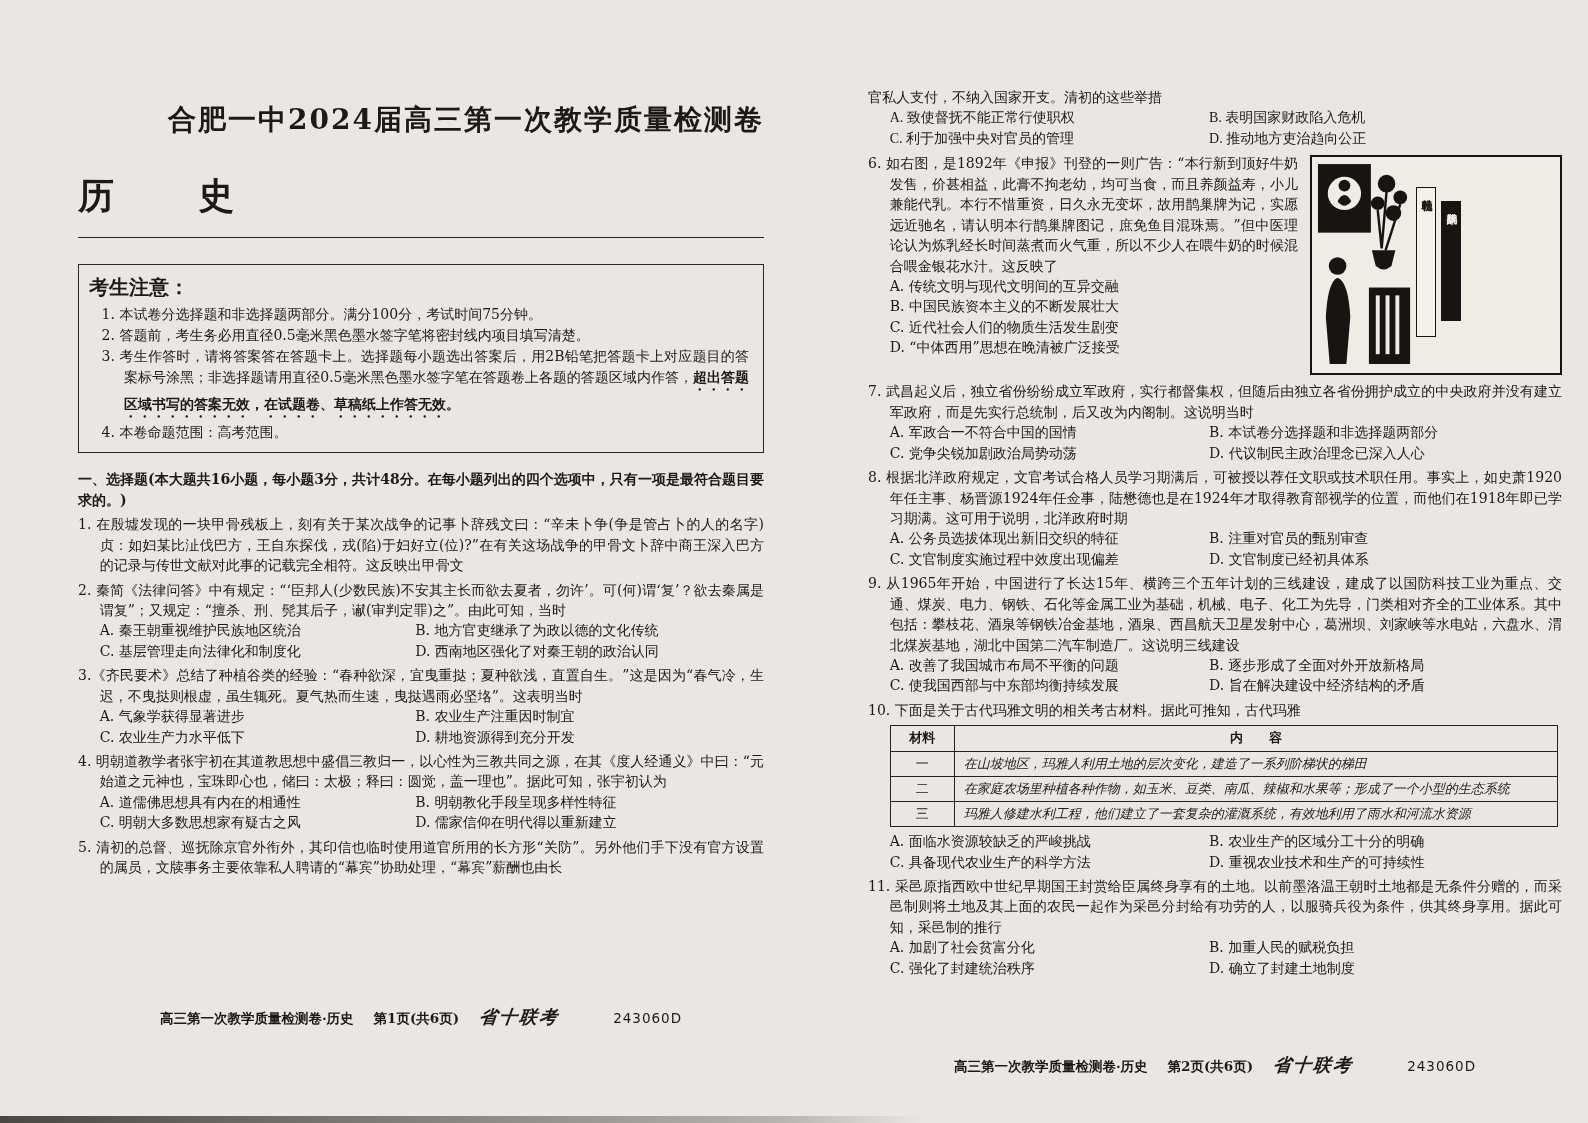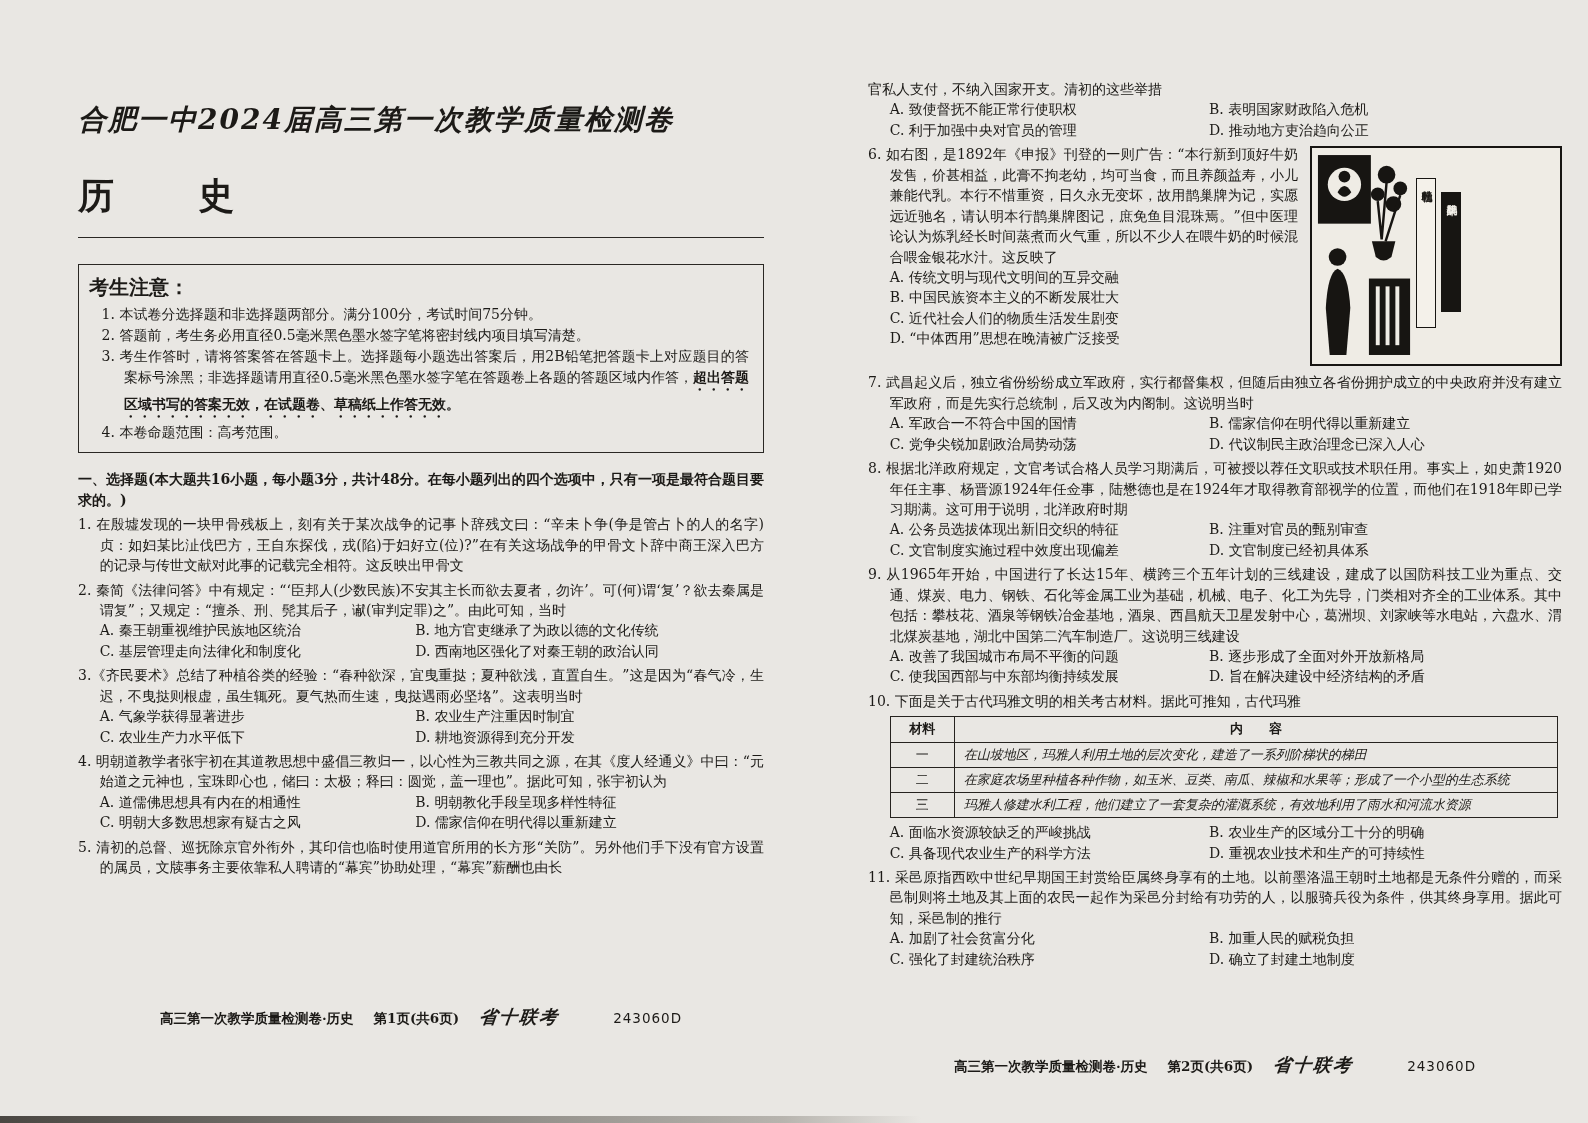--- a/index.html
+++ b/index.html
@@ -9,36 +9,36 @@
     background:#e9e7e3;
     font-family:"DejaVu Serif", serif;
     color:#1c1a17;
   }
   .scan-edge { position:absolute; bottom:0; left:0; width:58%; height:7px;
     background:linear-gradient(to right,#4a4742,#b7b4ae 85%,rgba(185,182,177,0)); }
   .page { position:absolute; font-size:14px; line-height:1.46; text-align:justify; }
   .page-left  { left:78px;  top:86px;  width:686px; height:944px; }
   .page-right { left:868px; top:78px;  width:694px; height:1000px; }
 
-  .doc-title { text-align:left; font-size:28px; font-weight:bold; letter-spacing:2px; margin-top:14px;font-style:italic; }
+  .doc-title { text-align:right; font-size:28px; font-weight:bold; letter-spacing:2px; margin-top:14px; }
   .subject   { font-size:36px; font-weight:bold; margin-top:28px; letter-spacing:4px; }
   .divider   { border:none; border-top:1.6px solid #2a2824; margin-top:16px; }
 
   .notice-box { border:1.6px solid #2a2824; margin-top:26px; padding:8px 14px 10px 10px; }
   .notice-title { font-weight:bold; font-size:20px; }
   .notice-item { padding-left:2.5em; text-indent:-1.6em; margin-top:1px; }
   .em-dots { font-weight:bold;
     -webkit-text-emphasis:filled dot; -webkit-text-emphasis-position:under;
     text-emphasis:filled dot; text-emphasis-position:under right; }
 
   .section-heading { font-weight:bold; margin-top:16px; padding-left:0; }
 
   .question { margin-top:4px; clear:both; }
   .stem { padding-left:1.55em; text-indent:-1.55em; }
-  .cont { margin-top:1px; }
+  .cont { margin-top:10px;font-family:Liberation Serif, serif; }
   .opts { display:grid; grid-template-columns:47.5% 52.5%; padding-left:1.55em; }
   .opt  { display:block; }
   .opt-line { padding-left:1.55em; }
 
   
   .ad-box { float:right; width:252px; height:220px; margin:2px 0 6px 12px;
     border:2.2px solid #171512; background:#efece5; padding:4px; }
   .ad-inner { display:flex; width:100%; height:100%; }
   .ad-art { width:98px; flex:0 0 98px; }
   .ad-art svg { width:100%; height:100%; display:block; }
@@ -174,21 +174,21 @@
     <p class="opt-line">A. 传统文明与现代文明间的互异交融</p>
     <p class="opt-line">B. 中国民族资本主义的不断发展壮大</p>
     <p class="opt-line">C. 近代社会人们的物质生活发生剧变</p>
     <p class="opt-line">D. “中体西用”思想在晚清被广泛接受</p>
   </div>
 
   <div class="question">
     <p class="stem">7. 武昌起义后，独立省份纷纷成立军政府，实行都督集权，但随后由独立各省份拥护成立的中央政府并没有建立军政府，而是先实行总统制，后又改为内阁制。这说明当时</p>
     <div class="opts">
       <span class="opt">A. 军政合一不符合中国的国情</span>
-      <span class="opt">B. 儒家信仰在明代得以重新建立</span>
+      <span class="opt">B. 本试卷分选择题和非选择题两部分</span>
       <span class="opt">C. 党争尖锐加剧政治局势动荡</span>
       <span class="opt">D. 代议制民主政治理念已深入人心</span>
     </div>
   </div>
 
   <div class="question">
     <p class="stem">8. 根据北洋政府规定，文官考试合格人员学习期满后，可被授以荐任文职或技术职任用。事实上，如史萧1920年任主事、杨晋源1924年任佥事，陆懋德也是在1924年才取得教育部视学的位置，而他们在1918年即已学习期满。这可用于说明，北洋政府时期</p>
     <div class="opts">
       <span class="opt">A. 公务员选拔体现出新旧交织的特征</span>
       <span class="opt">B. 注重对官员的甄别审查</span>

